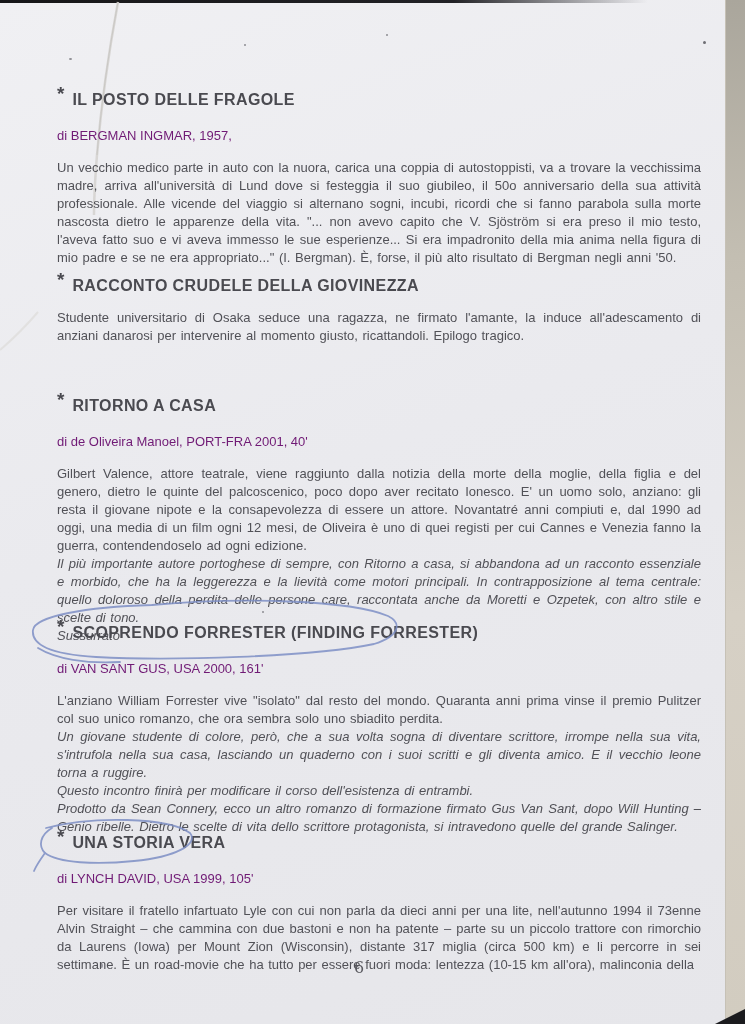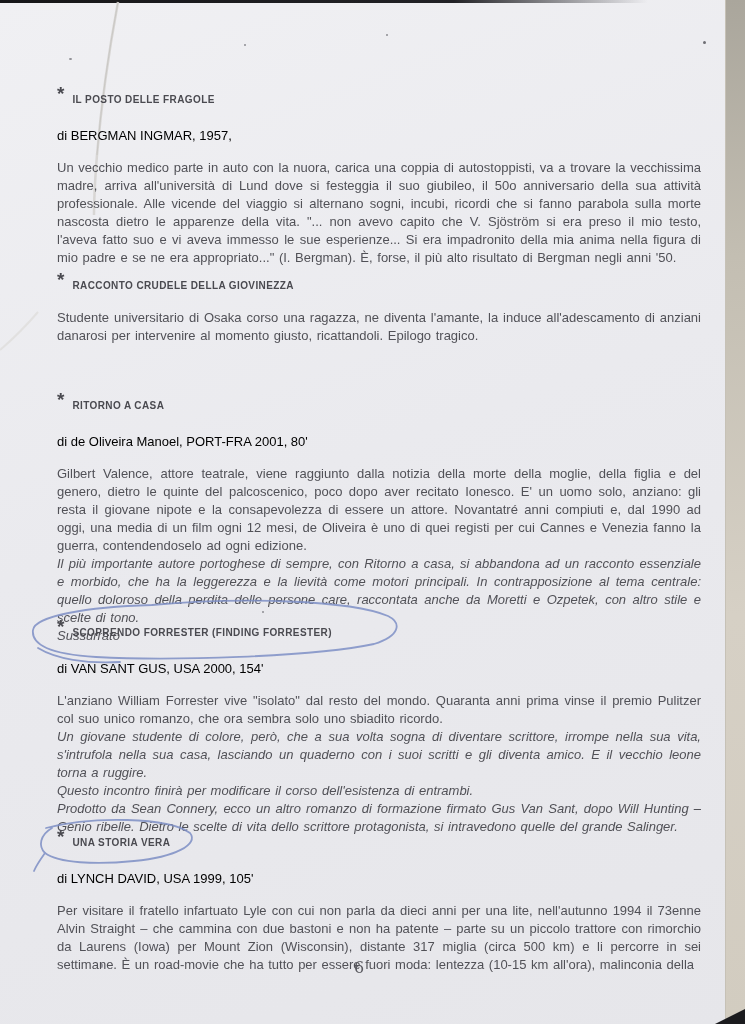--- a/index.html
+++ b/index.html
@@ -40,25 +40,25 @@
   .entry-3 { top: 396px; }
   .entry-4 { top: 623px; }
   .entry-5 { top: 833px; }
 
   .title-row { display: flex; align-items: flex-start; }
   .asterisk {
     font-size: 19px; font-weight: bold; color: #4a4a50;
     line-height: 14px; margin-right: 8px; transform: translateY(-3px);
   }
   .film-title {
-    font-size: 10px; font-weight: bold; color: #4a4a50;
+    font-size: 16px; font-weight: bold; color: #4a4a50;
     letter-spacing: 0.4px; line-height: 16px; padding-top: 2px;
   }
   .film-credit {
-    margin-top: 20px; font-size: 13px; color: #000000; line-height: 16px;
+    margin-top: 20px; font-size: 13px; color: #701a75; line-height: 16px;
   }
   .film-desc {
     margin-top: 15px; font-size: 13px; color: #515157;
     line-height: 18px; text-align: justify; word-spacing: 1px;
   }
   .film-desc.cont { margin-top: 0; font-style: italic; }
 
   .page-footer {
     position: absolute; top: 958px; left: 0; width: 718px; text-align: center;
     font-family: "DejaVu Serif", serif; font-size: 16px; color: #5a5a60;
@@ -93,41 +93,41 @@
     </div>
     <div class="film-credit">di BERGMAN INGMAR, 1957,</div>
     <div class="film-desc">Un vecchio medico parte in auto con la nuora, carica una coppia di autostoppisti, va a trovare la vecchissima madre, arriva all'università di Lund dove si festeggia il suo giubileo, il 50o anniversario della sua attività professionale. Alle vicende del viaggio si alternano sogni, incubi, ricordi che si fanno parabola sulla morte nascosta dietro le apparenze della vita. "... non avevo capito che V. Sjöström si era preso il mio testo, l'aveva fatto suo e vi aveva immesso le sue esperienze... Si era impadronito della mia anima nella figura di mio padre e se ne era appropriato..." (I. Bergman). È, forse, il più alto risultato di Bergman negli anni '50.</div>
   </div>
 
   <div class="film-entry entry-2">
     <div class="title-row">
       <span class="asterisk">*</span>
       <span class="film-title">RACCONTO CRUDELE DELLA GIOVINEZZA</span>
     </div>
-    <div class="film-desc">Studente universitario di Osaka corso una ragazza, ne diventa l'amante, la induce all'adescamento di anziani danarosi per intervenire al momento giusto, ricattandoli. Epilogo tragico.</div>
+    <div class="film-desc">Studente universitario di Osaka seduce una ragazza, ne firmato l'amante, la induce all'adescamento di anziani danarosi per intervenire al momento giusto, ricattandoli. Epilogo tragico.</div>
   </div>
 
   <div class="film-entry entry-3">
     <div class="title-row">
       <span class="asterisk">*</span>
       <span class="film-title">RITORNO A CASA</span>
     </div>
-    <div class="film-credit">di de Oliveira Manoel, PORT-FRA 2001, 80'</div>
+    <div class="film-credit">di de Oliveira Manoel, PORT-FRA 2001, 40'</div>
     <div class="film-desc">Gilbert Valence, attore teatrale, viene raggiunto dalla notizia della morte della moglie, della figlia e del genero, dietro le quinte del palcoscenico, poco dopo aver recitato Ionesco. E' un uomo solo, anziano: gli resta il giovane nipote e la consapevolezza di essere un attore. Novantatré anni compiuti e, dal 1990 ad oggi, una media di un film ogni 12 mesi, de Oliveira è uno di quei registi per cui Cannes e Venezia fanno la guerra, contendendoselo ad ogni edizione.</div>
     <div class="film-desc cont">Il più importante autore portoghese di sempre, con Ritorno a casa, si abbandona ad un racconto essenziale e morbido, che ha la leggerezza e la lievità come motori principali. In contrapposizione al tema centrale: quello doloroso della perdita delle persone care, raccontata anche da Moretti e Ozpetek, con altro stile e scelte di tono.</div>
     <div class="film-desc cont">Sussurrato</div>
   </div>
 
   <div class="film-entry entry-4">
     <div class="title-row">
       <span class="asterisk">*</span>
       <span class="film-title">SCOPRENDO FORRESTER (FINDING FORRESTER)</span>
     </div>
-    <div class="film-credit">di VAN SANT GUS, USA 2000, 154'</div>
-    <div class="film-desc">L'anziano William Forrester vive "isolato" dal resto del mondo. Quaranta anni prima vinse il premio Pulitzer col suo unico romanzo, che ora sembra solo uno sbiadito ricordo.</div>
+    <div class="film-credit">di VAN SANT GUS, USA 2000, 161'</div>
+    <div class="film-desc">L'anziano William Forrester vive "isolato" dal resto del mondo. Quaranta anni prima vinse il premio Pulitzer col suo unico romanzo, che ora sembra solo uno sbiadito perdita.</div>
     <div class="film-desc cont">Un giovane studente di colore, però, che a sua volta sogna di diventare scrittore, irrompe nella sua vita, s'intrufola nella sua casa, lasciando un quaderno con i suoi scritti e gli diventa amico. E il vecchio leone torna a ruggire.</div>
     <div class="film-desc cont">Questo incontro finirà per modificare il corso dell'esistenza di entrambi.</div>
     <div class="film-desc cont">Prodotto da Sean Connery, ecco un altro romanzo di formazione firmato Gus Van Sant, dopo Will Hunting – Genio ribelle. Dietro le scelte di vita dello scrittore protagonista, si intravedono quelle del grande Salinger.</div>
   </div>
 
   <div class="film-entry entry-5">
     <div class="title-row">
       <span class="asterisk">*</span>
       <span class="film-title">UNA STORIA VERA</span>
     </div>

